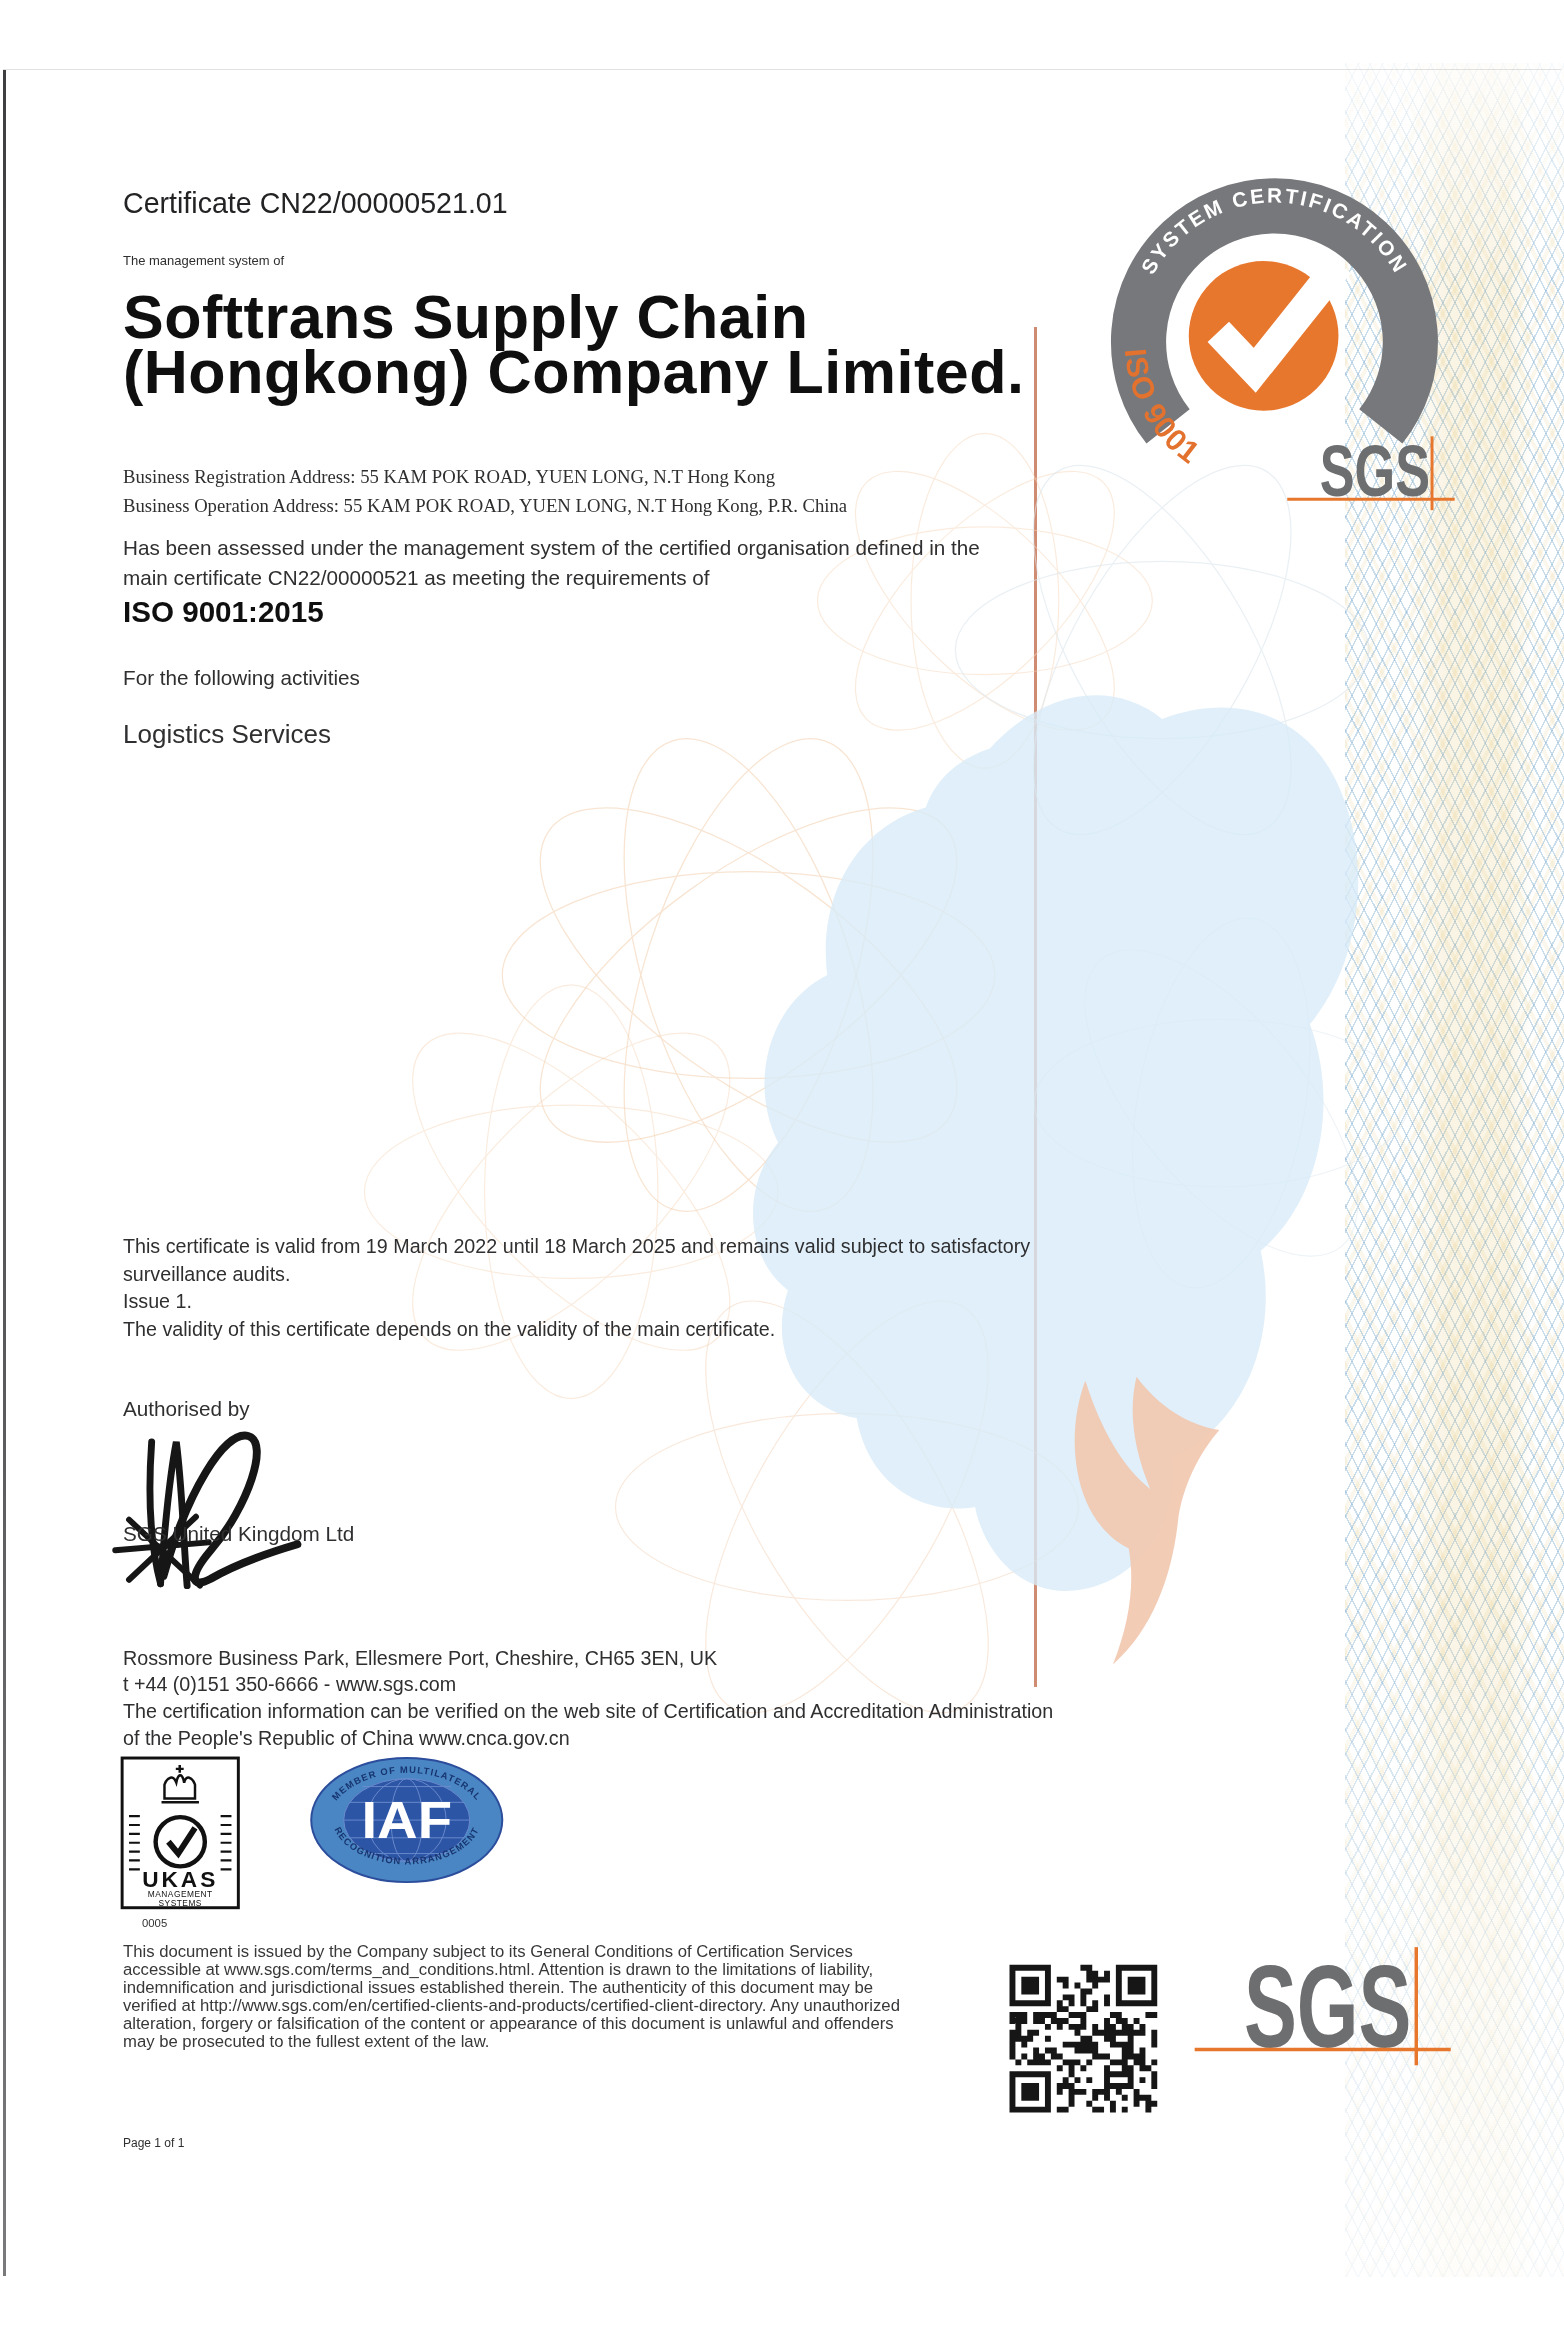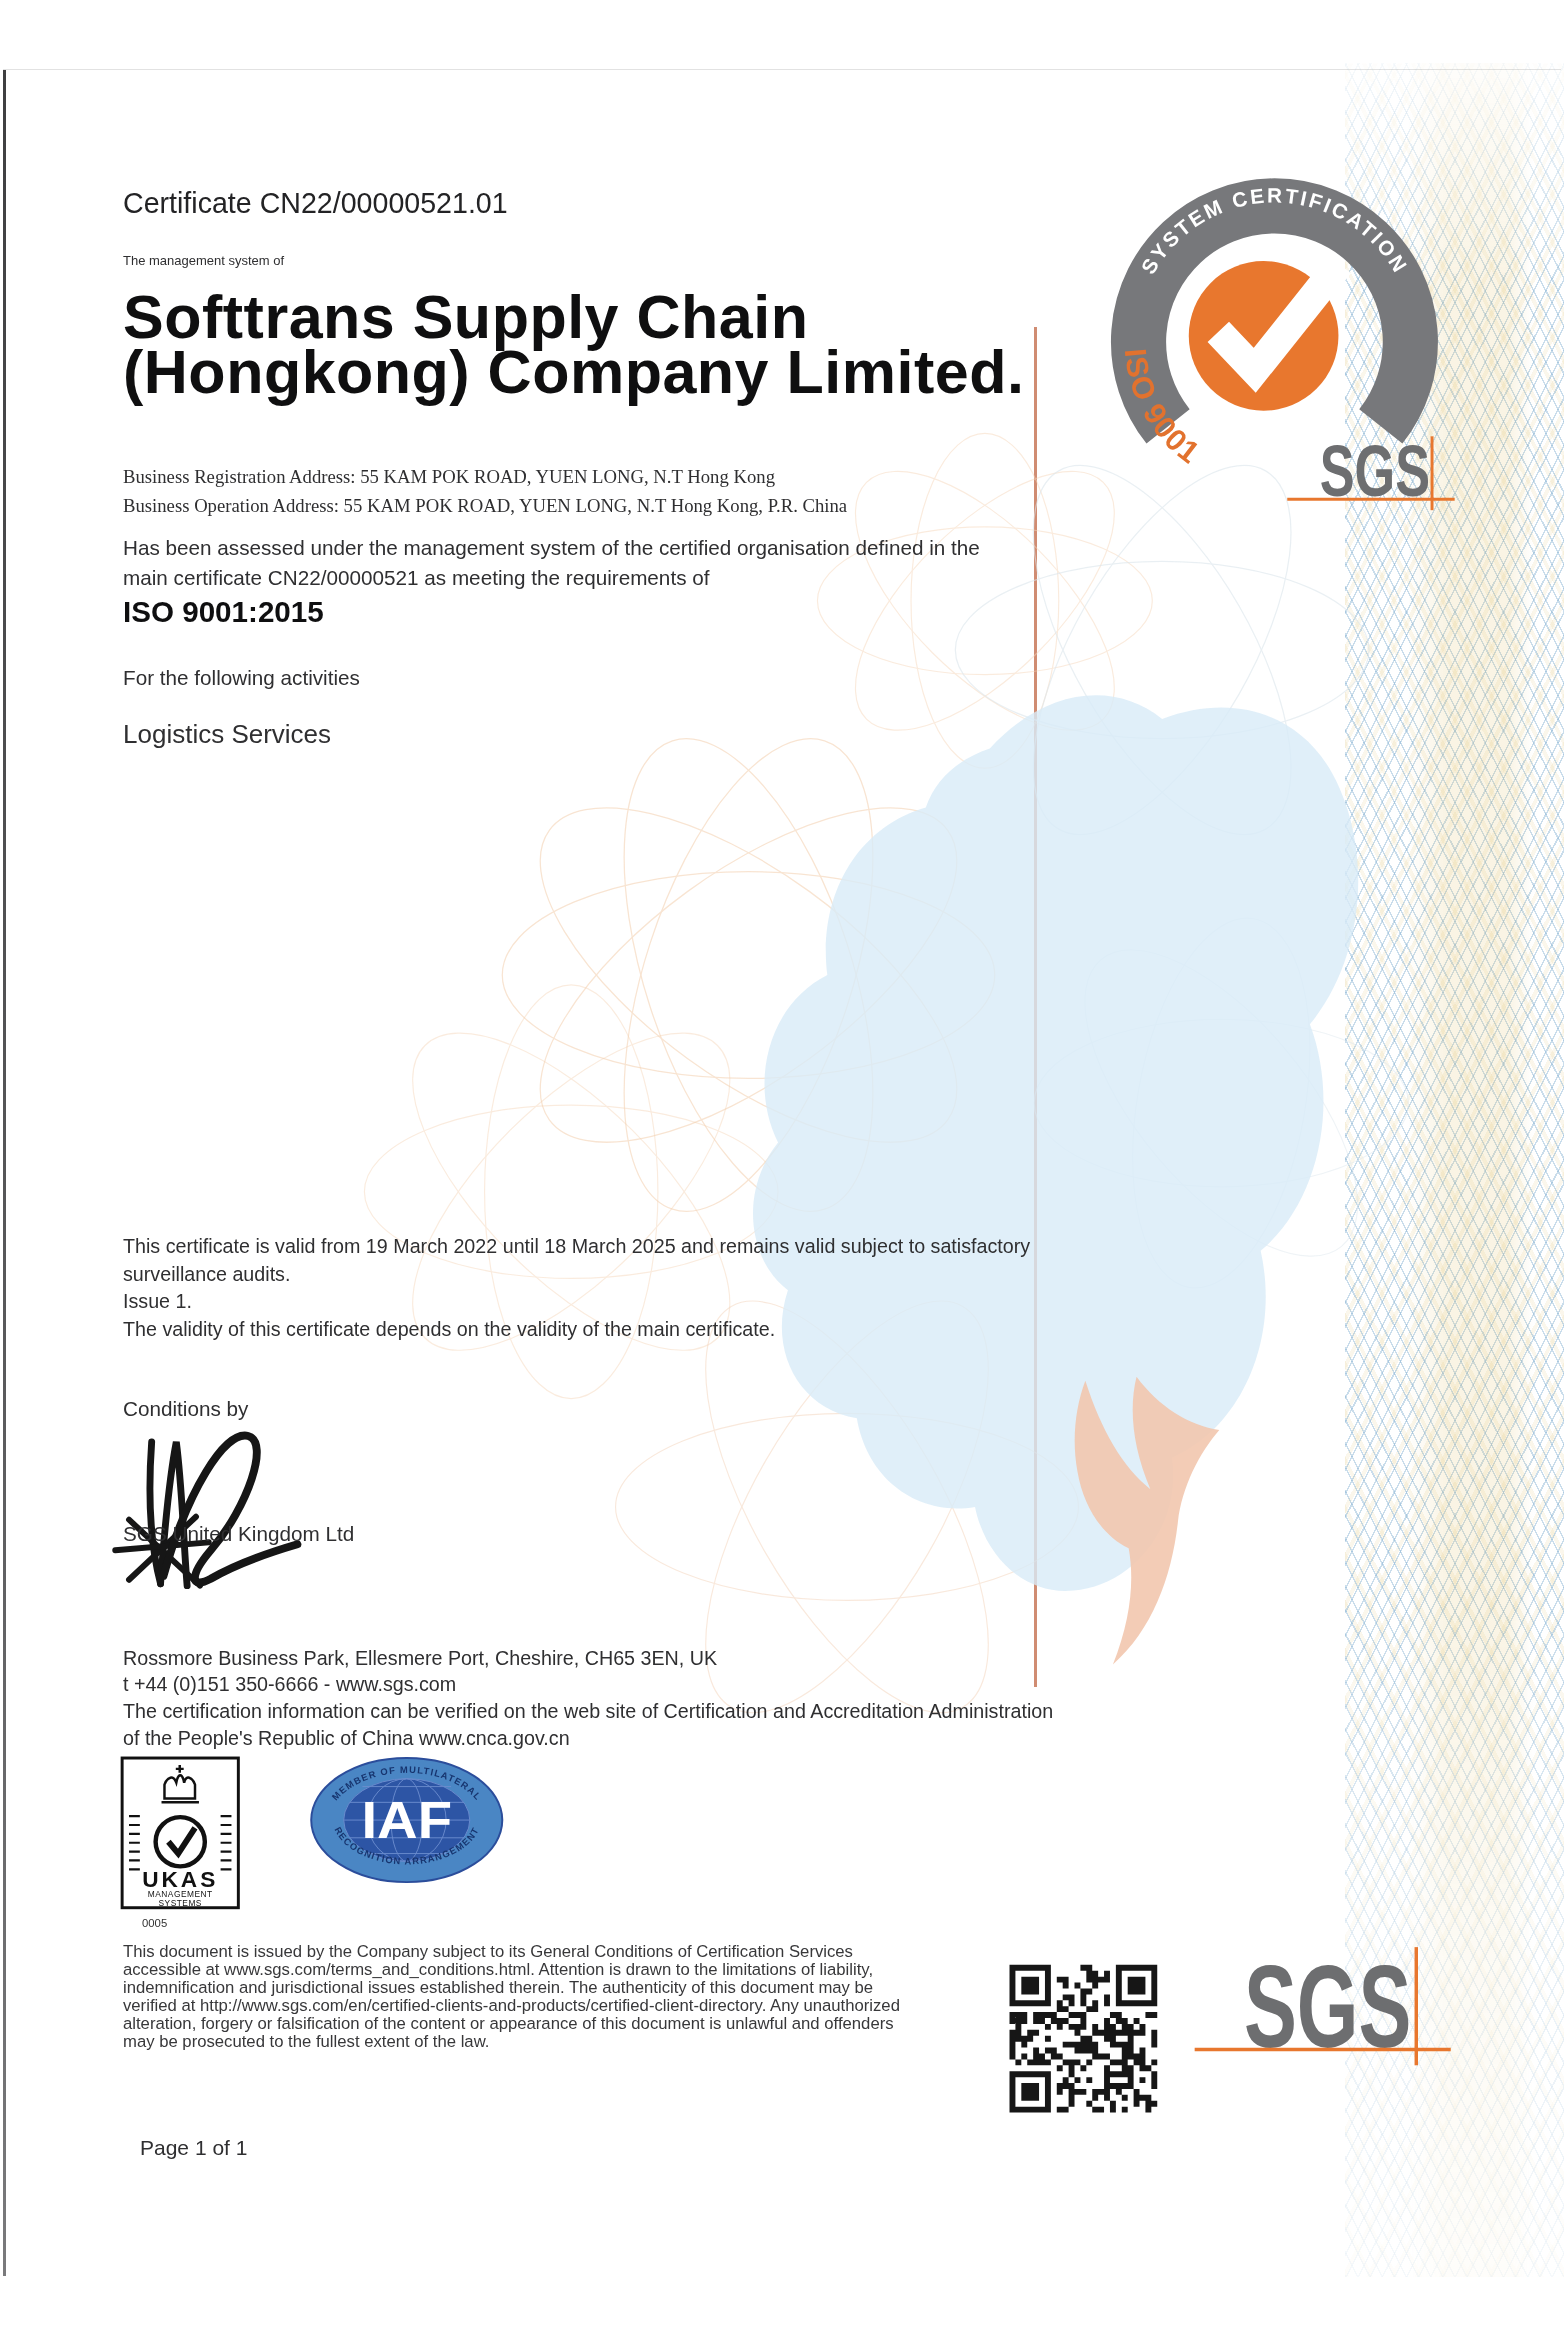--- a/index.html
+++ b/index.html
@@ -21,21 +21,21 @@
   .standard{left:123px;top:595px;font-size:29.6px;font-weight:bold;color:#0f0f10;}
   .activities-label{left:123px;top:666px;font-size:20.7px;}
   .activities{left:123px;top:719px;font-size:26px;}
   .validity{left:123px;top:1233px;font-size:19.7px;line-height:27.6px;width:1103px;}
   .authorised{left:123px;top:1397px;font-size:20.7px;}
   .issuer{left:123px;top:1522px;font-size:20.7px;}
   .issuer-addr{left:123px;top:1647px;font-size:19.7px;}
   .issuer-contact{left:123px;top:1673px;font-size:19.7px;}
   .verify{left:123px;top:1698px;font-size:19.7px;line-height:26.6px;width:1044px;}
   .disclaimer{left:123px;top:1943px;font-size:16.7px;line-height:18px;width:906px;color:#38383a;}
-  .page-no{left:140px;top:2136px;font-size:21px;}
+  .page-no{left:123px;top:2136px;font-size:12px;}
   
   .lace{
     left:1345px;top:63px;width:220px;height:2214px;
     background:
       linear-gradient(90deg, rgba(230,205,130,0) 0 28%, rgba(228,200,122,.20) 46% 74%, rgba(230,205,130,0) 86%),
       repeating-linear-gradient(63deg, rgba(122,170,206,.40) 0 1.4px, rgba(0,0,0,0) 1.4px 10.8px),
       repeating-linear-gradient(-63deg, rgba(122,170,206,.40) 0 1.4px, rgba(0,0,0,0) 1.4px 10.8px),
       repeating-linear-gradient(63deg, rgba(224,196,120,.14) 0 3.9px, rgba(0,0,0,0) 3.9px 21.7px),
       repeating-linear-gradient(-63deg, rgba(224,196,120,.14) 0 3.9px, rgba(0,0,0,0) 3.9px 21.7px);
     -webkit-mask-image:linear-gradient(180deg, rgba(0,0,0,.15) 0%, #000 10%, #000 70%, rgba(0,0,0,.45) 84%, rgba(0,0,0,.18) 100%);
@@ -204,21 +204,21 @@
   </div>
   <div class="abs assessed pre">Has been assessed under the management system of the certified organisation defined in the
 main certificate CN22/00000521 as meeting the requirements of</div>
   <div class="abs standard">ISO 9001:2015</div>
   <div class="abs activities-label">For the following activities</div>
   <div class="abs activities">Logistics Services</div>
   <div class="abs validity pre">This certificate is valid from 19 March 2022 until 18 March 2025 and remains valid subject to satisfactory
 surveillance audits.
 Issue 1.
 The validity of this certificate depends on the validity of the main certificate.</div>
-  <div class="abs authorised">Conditions by</div>
+  <div class="abs authorised">Authorised by</div>
   <div class="abs issuer">SGS United Kingdom Ltd</div>
   <div class="abs issuer-addr">Rossmore Business Park, Ellesmere Port, Cheshire, CH65 3EN, UK</div>
   <div class="abs issuer-contact">t +44 (0)151 350-6666 - www.sgs.com</div>
   <div class="abs verify pre">The certification information can be verified on the web site of Certification and Accreditation Administration
 of the People's Republic of China www.cnca.gov.cn</div>
   <div class="abs disclaimer pre">This document is issued by the Company subject to its General Conditions of Certification Services
 accessible at www.sgs.com/terms_and_conditions.html. Attention is drawn to the limitations of liability,
 indemnification and jurisdictional issues established therein. The authenticity of this document may be
 verified at http://www.sgs.com/en/certified-clients-and-products/certified-client-directory. Any unauthorized
 alteration, forgery or falsification of the content or appearance of this document is unlawful and offenders

